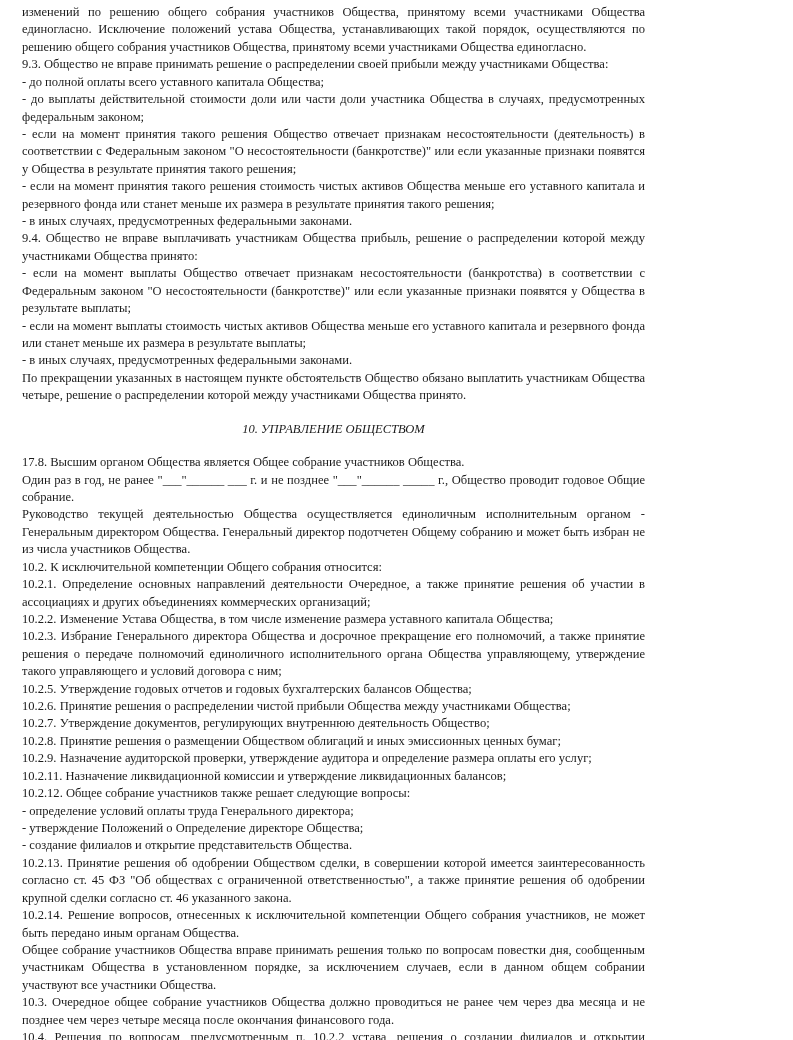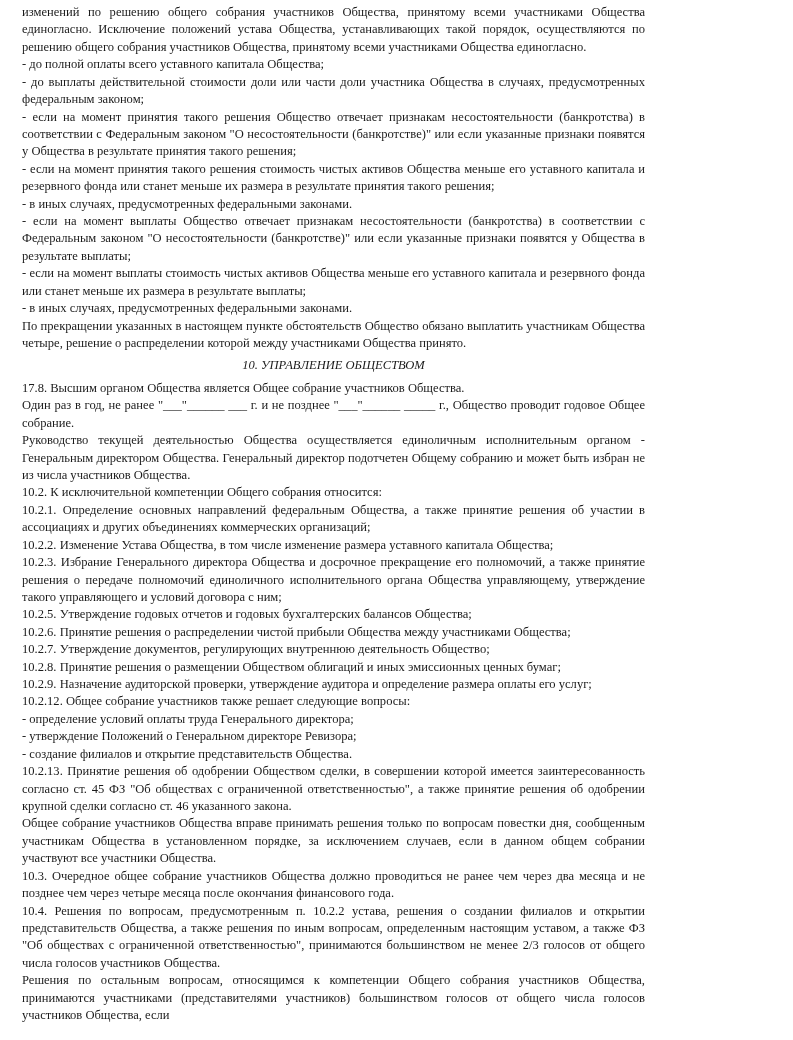--- a/index.html
+++ b/index.html
@@ -30,57 +30,61 @@
     text-justify: inter-word;
   }
   p.para {
     margin: 0;
     padding: 0;
     text-align: justify;
     text-justify: inter-word;
     
   }
   p.heading {
-    margin: 5px;
+    margin: 16px;
     padding: 0;
     text-align: center;
     font-style: italic;
   }
 </style>
 </head>
 <body>
 
 <div class="page">
   <div class="doc-body" id="doc-body">
       <p class="para">изменений по решению общего собрания участников Общества, принятому всеми участниками Общества единогласно. Исключение положений устава Общества, устанавливающих такой порядок, осуществляются по решению общего собрания участников Общества, принятому всеми участниками Общества единогласно.</p>
+      <p class="para">9.3. Общество не вправе принимать решение о распределении своей прибыли между участниками Общества:</p>
       <p class="para">- до полной оплаты всего уставного капитала Общества;</p>
       <p class="para">- до выплаты действительной стоимости доли или части доли участника Общества в случаях, предусмотренных федеральным законом;</p>
-      <p class="para">- если на момент принятия такого решения Общество отвечает признакам несостоятельности (банкротства) в соответствии с Федеральным законом "О несостоятельности (банкротстве)" или если указанные признаки появятся у Общества в результате принятия такого решения;</p>
+      <p class="para">- если на момент принятия такого решения Общество отвечает признакам несостоятельности (деятельность) в соответствии с Федеральным законом "О несостоятельности (банкротстве)" или если указанные признаки появятся у Общества в результате принятия такого решения;</p>
       <p class="para">- если на момент принятия такого решения стоимость чистых активов Общества меньше его уставного капитала и резервного фонда или станет меньше их размера в результате принятия такого решения;</p>
       <p class="para">- в иных случаях, предусмотренных федеральными законами.</p>
+      <p class="para">9.4. Общество не вправе выплачивать участникам Общества прибыль, решение о распределении которой между участниками Общества принято:</p>
       <p class="para">- если на момент выплаты Общество отвечает признакам несостоятельности (банкротства) в соответствии с Федеральным законом "О несостоятельности (банкротстве)" или если указанные признаки появятся у Общества в результате выплаты;</p>
       <p class="para">- если на момент выплаты стоимость чистых активов Общества меньше его уставного капитала и резервного фонда или станет меньше их размера в результате выплаты;</p>
       <p class="para">- в иных случаях, предусмотренных федеральными законами.</p>
       <p class="para">По прекращении указанных в настоящем пункте обстоятельств Общество обязано выплатить участникам Общества четыре, решение о распределении которой между участниками Общества принято.</p>
       <p class="heading">10. УПРАВЛЕНИЕ ОБЩЕСТВОМ</p>
       <p class="para">17.8. Высшим органом Общества является Общее собрание участников Общества.</p>
-      <p class="para">Один раз в год, не ранее "___"______ ___ г. и не позднее "___"______ _____ г., Общество проводит годовое Общее собрание.</p>
+      <p class="para">Один раз в год, не ранее "___"______ ___ г. и не позднее "___"______ _____ г., Общество проводит годовое Общие собрание.</p>
       <p class="para">Руководство текущей деятельностью Общества осуществляется единоличным исполнительным органом - Генеральным директором Общества. Генеральный директор подотчетен Общему собранию и может быть избран не из числа участников Общества.</p>
       <p class="para">10.2. К исключительной компетенции Общего собрания относится:</p>
-      <p class="para">10.2.1. Определение основных направлений федеральным Общества, а также принятие решения об участии в ассоциациях и других объединениях коммерческих организаций;</p>
+      <p class="para">10.2.1. Определение основных направлений деятельности Очередное, а также принятие решения об участии в ассоциациях и других объединениях коммерческих организаций;</p>
       <p class="para">10.2.2. Изменение Устава Общества, в том числе изменение размера уставного капитала Общества;</p>
       <p class="para">10.2.3. Избрание Генерального директора Общества и досрочное прекращение его полномочий, а также принятие решения о передаче полномочий единоличного исполнительного органа Общества управляющему, утверждение такого управляющего и условий договора с ним;</p>
       <p class="para">10.2.5. Утверждение годовых отчетов и годовых бухгалтерских балансов Общества;</p>
       <p class="para">10.2.6. Принятие решения о распределении чистой прибыли Общества между участниками Общества;</p>
       <p class="para">10.2.7. Утверждение документов, регулирующих внутреннюю деятельность Общество;</p>
       <p class="para">10.2.8. Принятие решения о размещении Обществом облигаций и иных эмиссионных ценных бумаг;</p>
       <p class="para">10.2.9. Назначение аудиторской проверки, утверждение аудитора и определение размера оплаты его услуг;</p>
+      <p class="para">10.2.11. Назначение ликвидационной комиссии и утверждение ликвидационных балансов;</p>
       <p class="para">10.2.12. Общее собрание участников также решает следующие вопросы:</p>
       <p class="para">- определение условий оплаты труда Генерального директора;</p>
-      <p class="para">- утверждение Положений о Генеральном директоре Ревизора;</p>
+      <p class="para">- утверждение Положений о Определение директоре Общества;</p>
       <p class="para">- создание филиалов и открытие представительств Общества.</p>
       <p class="para">10.2.13. Принятие решения об одобрении Обществом сделки, в совершении которой имеется заинтересованность согласно ст. 45 ФЗ "Об обществах с ограниченной ответственностью", а также принятие решения об одобрении крупной сделки согласно ст. 46 указанного закона.</p>
+      <p class="para">10.2.14. Решение вопросов, отнесенных к исключительной компетенции Общего собрания участников, не может быть передано иным органам Общества.</p>
       <p class="para">Общее собрание участников Общества вправе принимать решения только по вопросам повестки дня, сообщенным участникам Общества в установленном порядке, за исключением случаев, если в данном общем собрании участвуют все участники Общества.</p>
       <p class="para">10.3. Очередное общее собрание участников Общества должно проводиться не ранее чем через два месяца и не позднее чем через четыре месяца после окончания финансового года.</p>
       <p class="para">10.4. Решения по вопросам, предусмотренным п. 10.2.2 устава, решения о создании филиалов и открытии представительств Общества, а также решения по иным вопросам, определенным настоящим уставом, а также ФЗ "Об обществах с ограниченной ответственностью", принимаются большинством не менее 2/3 голосов от общего числа голосов участников Общества.</p>
       <p class="para">Решения по остальным вопросам, относящимся к компетенции Общего собрания участников Общества, принимаются участниками (представителями участников) большинством голосов от общего числа голосов участников Общества, если</p>
     </div>
 </div>
 
 </body></html>

